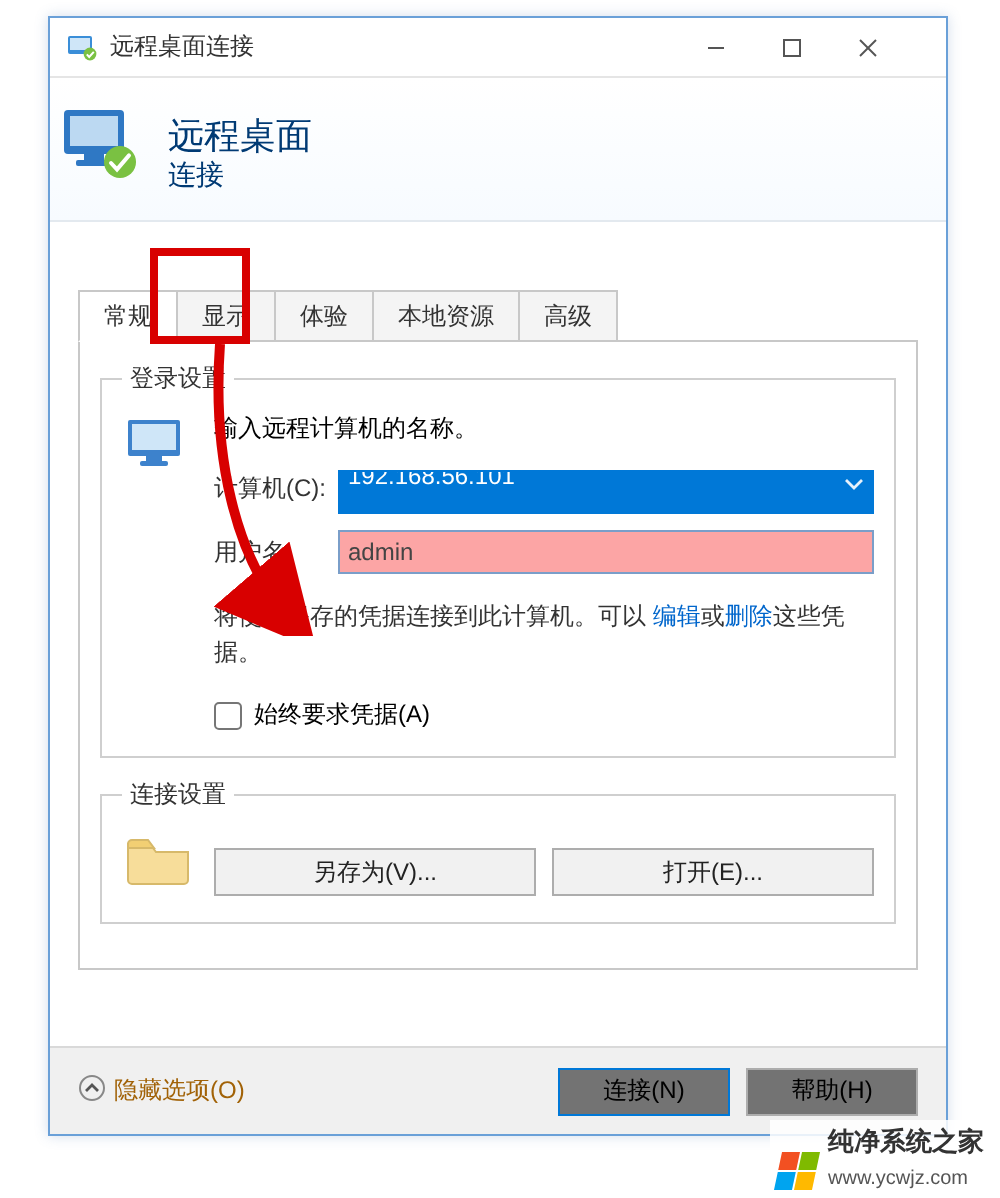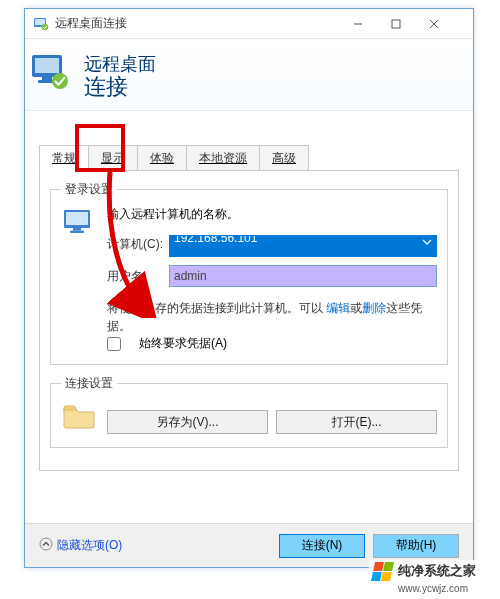--- a/index.html
+++ b/index.html
@@ -33,31 +33,30 @@
   .winbtn { width: 38px; height: 30px; display: flex; align-items: center; justify-content: center; color: #555; }
 
   .banner {
     height: 72px;
     background: linear-gradient(#fff,#f7fbff);
     border-bottom: 1px solid #e3e9ef;
     display: flex; align-items: center;
     padding-left: 3px; gap: 12px;
   }
   .banner-title1 { font-size: 18px; color: #003a74; font-weight: 400; }
-  .banner-title2 { font-size: 22px; color: #003a74; font-weight: 400; line-height: 1; }
+  .banner-title2 { font-size: 14px; color: #003a74; font-weight: 400; line-height: 1; }
 
   .content { padding: 10px 14px 0 14px; position: relative; }
 
   .tabstrip {
     display: flex; align-items: flex-end;
     border-bottom: 1px solid #c8c8c8;
     height: 26px;
     margin-top: 24px;
     position: relative;
-    text-decoration: underline;
   }
   .tab {
     height: 25px;
     padding: 0 12px;
     display: flex; align-items: center;
     border: 1px solid #c8c8c8;
     border-bottom: none;
     background: #f4f4f4;
     margin-right: -1px;
     position: relative;
@@ -102,21 +101,21 @@
   .row { display: flex; align-items: center; margin-top: 8px; }
   .row .lab { width: 62px; color: #333; text-align: left; }
   .row .ctl { flex: 1; }
 
   .ctext {
     width: 100%;
     height: 22px;
     border: 1px solid #7a9ec9;
     padding: 0 4px;
     font-family: inherit; font-size: 12px;
-    background: #c4b5fd;
+    background: #fca5a5;
     color: #444;
   }
   .combo {
     position: relative;
     width: 100%;
   }
   .combo input {
     width: 100%; height: 22px;
     border: 1px solid #0078d7;
     background: #0078d7;
@@ -127,21 +126,21 @@
   .combo .chev {
     position: absolute; right: 0; top: 0;
     width: 20px; height: 22px;
     display: flex; align-items: center; justify-content: center;
     color: #e6f1fb;
   }
 
   .hint { margin-top: 12px; font-size: 12px; color: #333; line-height: 1.5; }
   .hint a { color: #0066cc; text-decoration: none; }
 
-  .chk { display: flex; align-items: center; gap: 18px; }
+  .chk { display: flex; align-items: center; gap: 6px; margin-top: 14px; }
   .chk input { width: 14px; height: 14px; margin: 0; }
 
   .conn-icon-area { display: flex; gap: 10px; }
   .conn-icon-area .txtcol { flex: 1; }
 
   .btnrow { display: flex; gap: 8px; margin-top: 10px; }
   .wbtn {
     flex: 1;
     height: 24px;
     border: 1px solid #adadad;
@@ -153,36 +152,36 @@
 
   .footer {
     position: absolute;
     left: 0; right: 0; bottom: 0;
     height: 44px;
     padding: 0 14px;
     display: flex; align-items: center;
     background: #f0f0f0;
     border-top: 1px solid #d9d9d9;
   }
-  .footer .opt { display: flex; align-items: center; gap: 4px; color: #1d4ed8; }
+  .footer .opt { display: flex; align-items: center; gap: 4px; color: #a16207; }
   .footer .spacer { flex: 1; }
   .footer .fbtn {
     min-width: 86px; height: 24px;
     border: 1px solid #adadad;
-    background: #7dd3fc;
+    background: #737373;
     display: flex; align-items: center; justify-content: center;
     margin-left: 8px;
     font-size: 12px;
   }
   .footer .fbtn.primary { border-color: #0078d7; }
 
   .watermark {
     position: absolute;
-    right: 20px; bottom: 2px;
-    display: flex; align-items: flex-start; gap: 6px;
+    right: 4px; bottom: 2px;
+    display: flex; align-items: flex-end; gap: 6px;
     font-size: 13px; color: #333;
     background: rgba(255,255,255,0.85);
     padding: 2px 4px;
   }
   .watermark .url { font-size: 10px; color: #555; }
   .wm-logo { display: grid; grid-template-columns: 9px 9px; grid-template-rows: 9px 9px; gap: 1px; transform: skewX(-12deg); }
   .wm-logo span { display: block; }
 </style>
 </head>
 <body>

